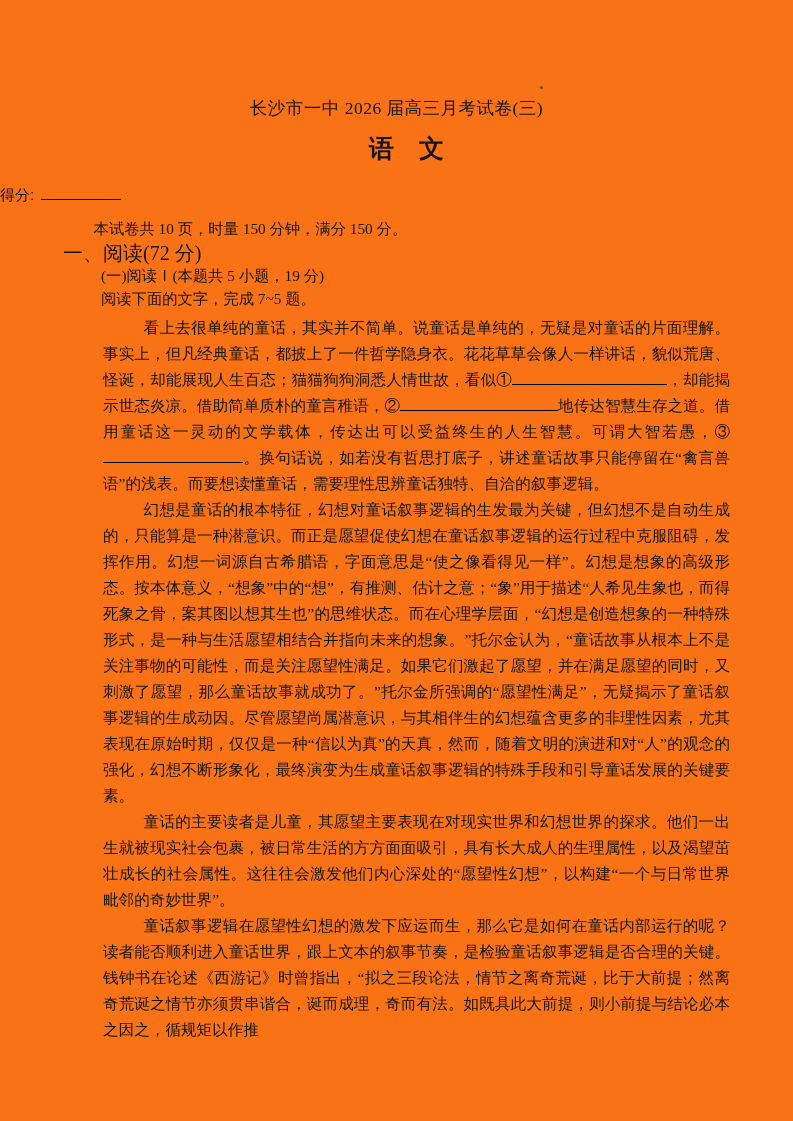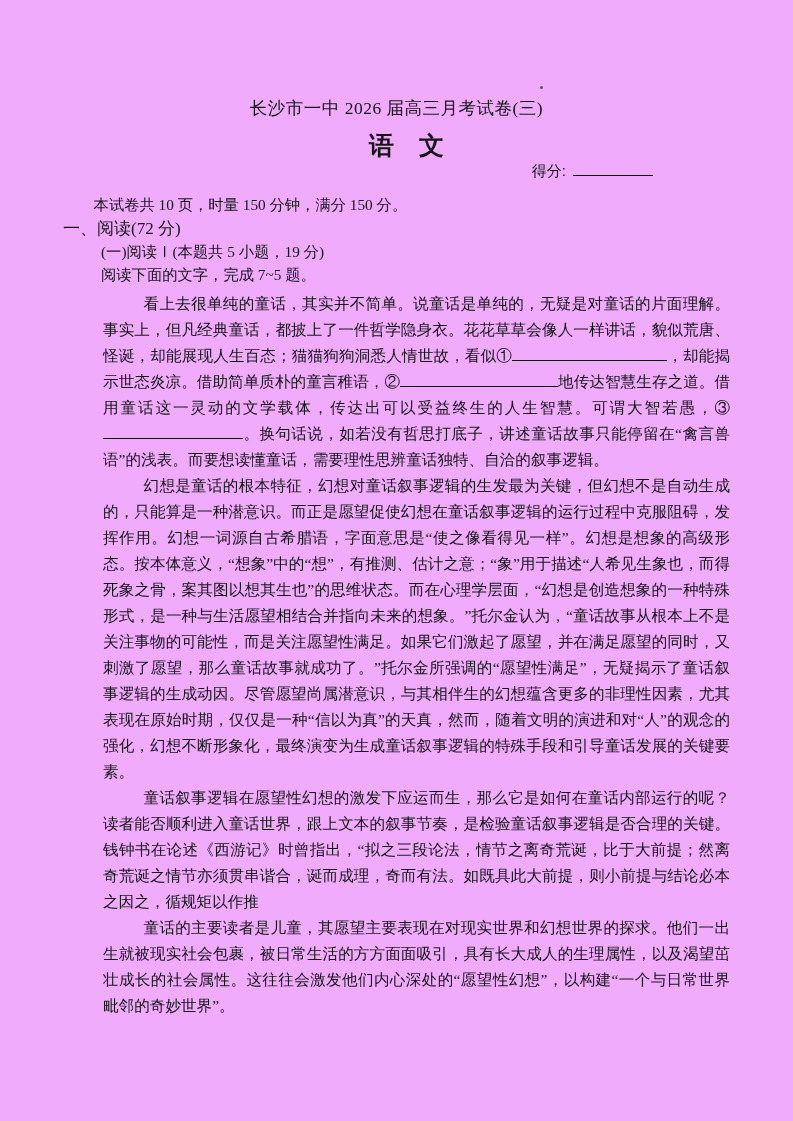--- a/index.html
+++ b/index.html
@@ -1,20 +1,20 @@
 <!DOCTYPE html>
 <html lang="zh"><head>
 <meta charset="utf-8">
 <style>
   html, body { margin: 0; padding: 0; background: #ffffff; }
   .page {
     position: relative;
     width: 793px;
     height: 1121px;
-    background: #f0abfc;
+    background: #f97316;
     color: #141414;
     font-family: "Liberation Serif", serif;
     overflow: hidden;
     box-sizing: border-box;
   }
   .stray-dot {
     position: absolute;
     left: 540px; top: 86px;
     width: 3px; height: 3px;
     border-radius: 50%;
@@ -25,48 +25,47 @@
     text-align: center;
     font-size: 17.5px;
     line-height: 20px;
     letter-spacing: 0.5px;
   }
   .subject-title {
     margin-top: 16px;
     text-align: center;
     font-size: 25px;
     font-weight: bold;
-    font-family: Liberation Mono, monospace;
+    font-family: Liberation Sans, sans-serif;
     line-height: 28px;
     padding-left: 20px;
   }
   .score-row {
-    margin-top: 0;
-    text-align: right;
+    margin-top: 24px;
     padding-right: 140px;
     font-family: "Liberation Sans", sans-serif;
     font-size: 15px;
     line-height: 18px;
   }
   .score-underline {
     display: inline-block;
     width: 80px;
     height: 13px;
     margin-left: 7px;
     border-bottom: 1.5px solid #000;
   }
   .content { padding: 0 63px; }
   .paper-info {
     margin-top: 13px;
     font-size: 15.3px;
     line-height: 24px;
     text-indent: 2em;
   }
   .section-heading {
-    font-size: 17px;
+    font-size: 20px;
     line-height: 24px;
   }
   .sub-heading {
     padding-left: 38px;
     font-size: 15.3px;
     line-height: 22.5px;
   }
   .passage {
     margin-top: 5px;
     font-size: 15.6px;
@@ -113,19 +112,19 @@
 
     <div class="sub-heading">阅读下面的文字，完成 7~5 题。</div>
 
     <div class="passage">
 
       <p><span>看上去很单纯的童话，其实并不简单。说童话是单纯的，无疑是对童话的片面理解。事实上，但凡经典童话，都披上了一件哲学隐身衣。花花草草会像人一样讲话，貌似荒唐、怪诞，却能展现人生百态；猫猫狗狗洞悉人情世故，看似①</span><span class="blank blank-1"></span><span>，却能揭示世态炎凉。借助简单质朴的童言稚语，②</span><span class="blank blank-2"></span><span>地传达智慧生存之道。借用童话这一灵动的文学载体，传达出可以受益终生的人生智慧。可谓大智若愚，③</span><span class="blank blank-3"></span><span>。换句话说，如若没有哲思打底子，讲述童话故事只能停留在“禽言兽语”的浅表。而要想读懂童话，需要理性思辨童话独特、自洽的叙事逻辑。</span></p>
 
 
       <p>幻想是童话的根本特征，幻想对童话叙事逻辑的生发最为关键，但幻想不是自动生成的，只能算是一种潜意识。而正是愿望促使幻想在童话叙事逻辑的运行过程中克服阻碍，发挥作用。幻想一词源自古希腊语，字面意思是“使之像看得见一样”。幻想是想象的高级形态。按本体意义，“想象”中的“想”，有推测、估计之意；“象”用于描述“人希见生象也，而得死象之骨，案其图以想其生也”的思维状态。而在心理学层面，“幻想是创造想象的一种特殊形式，是一种与生活愿望相结合并指向未来的想象。”托尔金认为，“童话故事从根本上不是关注事物的可能性，而是关注愿望性满足。如果它们激起了愿望，并在满足愿望的同时，又刺激了愿望，那么童话故事就成功了。”托尔金所强调的“愿望性满足”，无疑揭示了童话叙事逻辑的生成动因。尽管愿望尚属潜意识，与其相伴生的幻想蕴含更多的非理性因素，尤其表现在原始时期，仅仅是一种“信以为真”的天真，然而，随着文明的演进和对“人”的观念的强化，幻想不断形象化，最终演变为生成童话叙事逻辑的特殊手段和引导童话发展的关键要素。</p>
 
+      <p>童话的主要读者是儿童，其愿望主要表现在对现实世界和幻想世界的探求。他们一出生就被现实社会包裹，被日常生活的方方面面吸引，具有长大成人的生理属性，以及渴望茁壮成长的社会属性。这往往会激发他们内心深处的“愿望性幻想”，以构建“一个与日常世界毗邻的奇妙世界”。</p>
+
       <p>童话叙事逻辑在愿望性幻想的激发下应运而生，那么它是如何在童话内部运行的呢？读者能否顺利进入童话世界，跟上文本的叙事节奏，是检验童话叙事逻辑是否合理的关键。钱钟书在论述《西游记》时曾指出，“拟之三段论法，情节之离奇荒诞，比于大前提；然离奇荒诞之情节亦须贯串谐合，诞而成理，奇而有法。如既具此大前提，则小前提与结论必本之因之，循规矩以作推</p>
-
-      <p>童话的主要读者是儿童，其愿望主要表现在对现实世界和幻想世界的探求。他们一出生就被现实社会包裹，被日常生活的方方面面吸引，具有长大成人的生理属性，以及渴望茁壮成长的社会属性。这往往会激发他们内心深处的“愿望性幻想”，以构建“一个与日常世界毗邻的奇妙世界”。</p>
 
     </div>
   </div>
 </div>
 
 </body></html>

